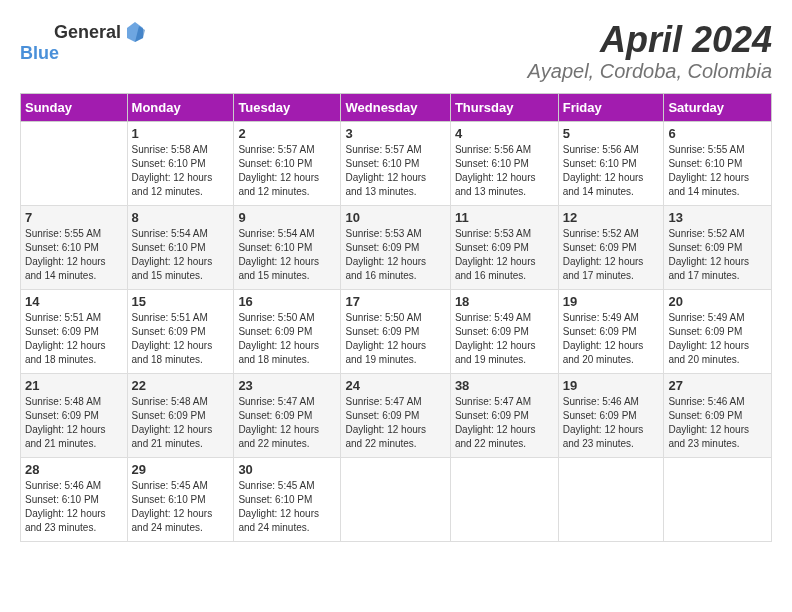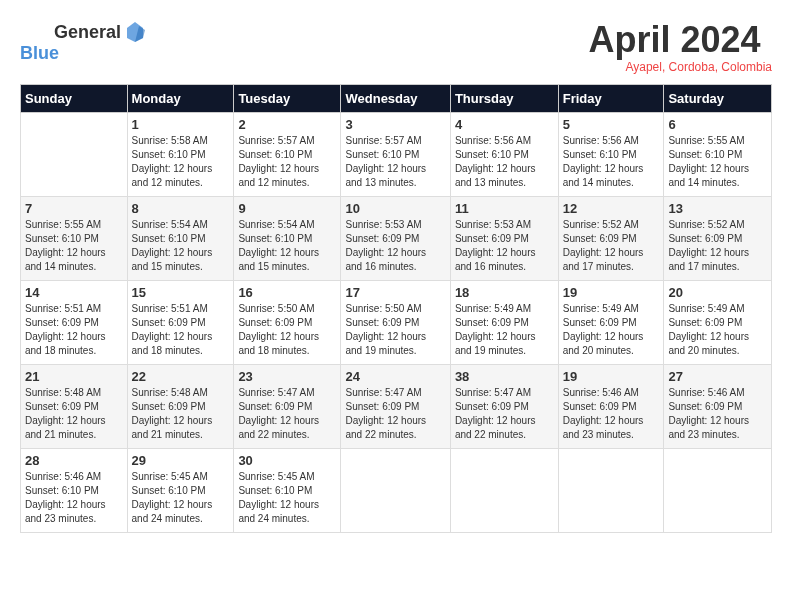--- a/index.html
+++ b/index.html
@@ -31,39 +31,40 @@
       font-weight: bold;
       color: #4a90d9;
       line-height: 1;
     }
     .logo-icon {
       width: 24px;
       height: 24px;
       margin-left: 2px;
     }
     .title-area {
-      text-align: left;
+      text-align: right;
+      font-style: italic;
     }
     .month-title {
       font-size: 36px;
       font-weight: bold;
       color: #333;
       line-height: 1.1;
     }
     .location-title {
-      font-size: 12px;
-      color: #ef4444;
+      font-size: 20px;
+      color: #737373;
       margin-left: 37px;
     }
     table {
       width: 100%;
       border-collapse: collapse;
     }
     thead tr {
-      background: #0f172a;
+      background: #a21caf;
       color: #fff;
     }
     thead th {
       padding: 6px 4px;
       font-size: 13px;
       font-weight: bold;
       border: 1px solid #ccc;
       text-align: left;
     }
     tbody tr {

